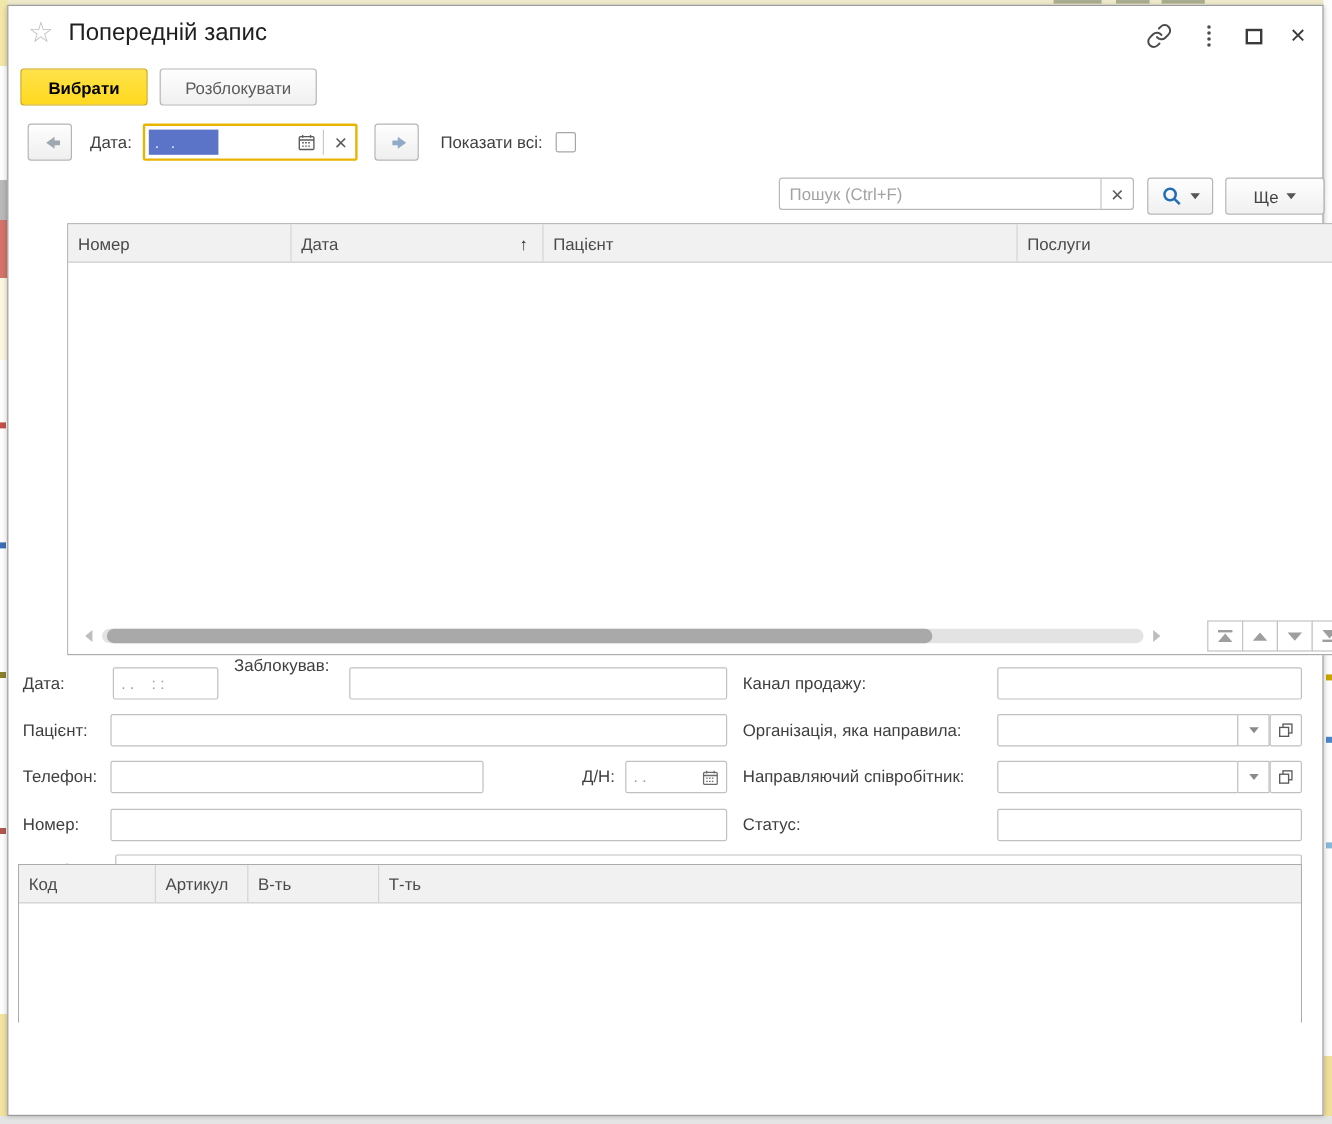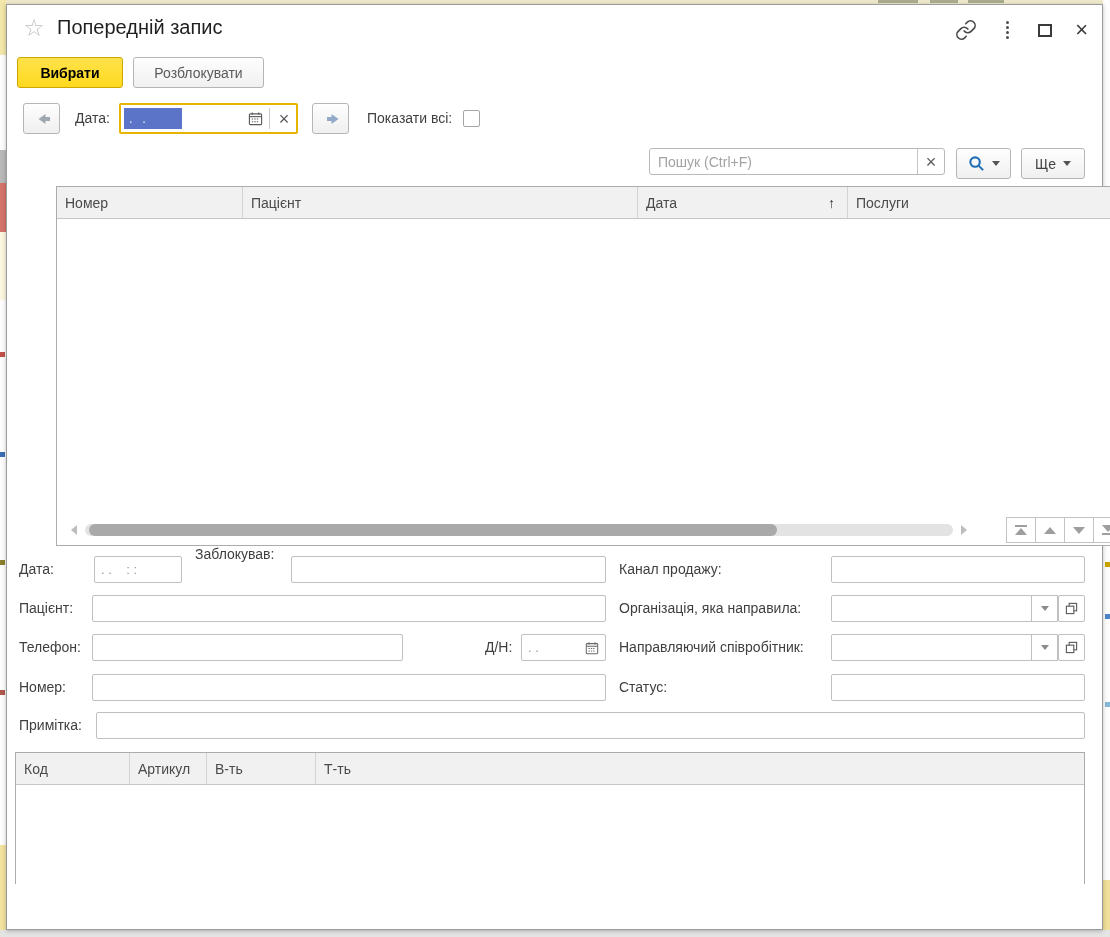--- a/index.html
+++ b/index.html
@@ -126,27 +126,27 @@
     align-items:center; justify-content:center; cursor:pointer;
   }
   .mini-btn {
     position:absolute; top:143px; height:31px;
     border:1px solid #B5B5B5; border-radius:3px;
     background:linear-gradient(#FEFEFE,#F0F0F0);
     display:flex; align-items:center; justify-content:center; gap:7px;
     font-size:14px; color:#444; cursor:pointer;
   }
   #btn-search { left:949px; width:55px; }
-  #btn-more   { left:1014px; width:64px; }
+  #btn-more   { left:1014px; width:83px; }
   .caret { width:0; height:0; border-left:4px solid transparent; border-right:4px solid transparent; border-top:5px solid #555; }
 
   
   .grid { position:absolute; left:8px; width:1070px; border:1px solid #ABABAB; background:#fff; }
   #main-grid  { top:181px; height:360px;margin-left:41px; }
-  #items-grid { top:747px; height:132px; }
+  #items-grid { top:715px; height:132px; }
   .grid-header { display:flex; height:32px; background:#F1F1F1; border-bottom:1px solid #C6C6C6; }
   .gh-cell {
     display:flex; align-items:center; padding:0 8px;
     font-size:14px; color:#4A4A4A; border-right:1px solid #D4D4D4; cursor:pointer;
     overflow:hidden; white-space:nowrap;
   }
   .gh-cell:last-child { border-right:none; }
   .sort-arrow { margin-left:auto; color:#333; font-size:14px; padding-right:4px; }
   .grid-body { background:#fff; }
   #main-grid .grid-body { height:296px; }
@@ -295,26 +295,26 @@
   <div class="mini-btn" id="btn-more">
     <span>Ще</span>
     <span class="caret"></span>
   </div>
 
   <div class="grid" id="main-grid">
     <div class="grid-header">
       <div class="gh-cell" style="width:186px;">
         <span>Номер</span>
       </div>
-      <div class="gh-cell" style="width:395px;">
-        <span>Пацієнт</span>
-      </div>
       <div class="gh-cell" style="width:210px;">
         <span>Дата</span>
         <span class="sort-arrow">↑</span>
+      </div>
+      <div class="gh-cell" style="width:395px;">
+        <span>Пацієнт</span>
       </div>
       <div class="gh-cell" style="flex:1;">
         <span>Послуги</span>
       </div>
     </div>
     <div class="grid-body"></div>
     <div class="grid-footer">
       <span class="sb-arrow sb-left"></span>
       <div class="sb-track">
         <div class="sb-thumb"></div>

